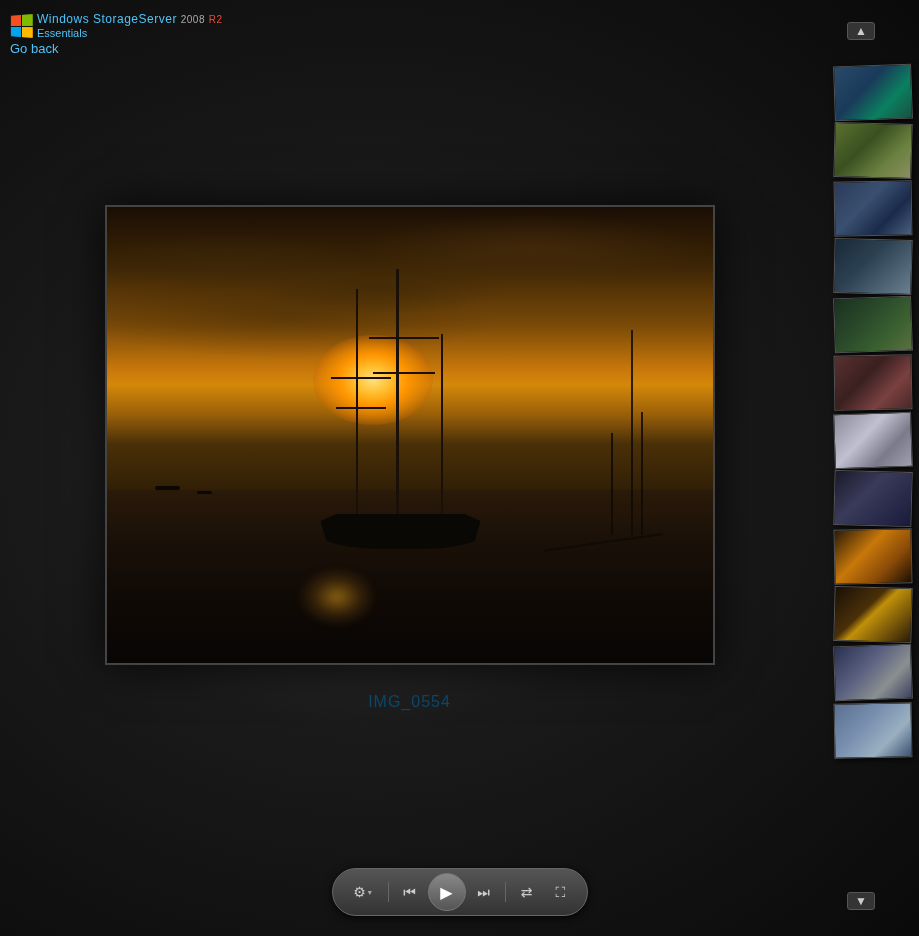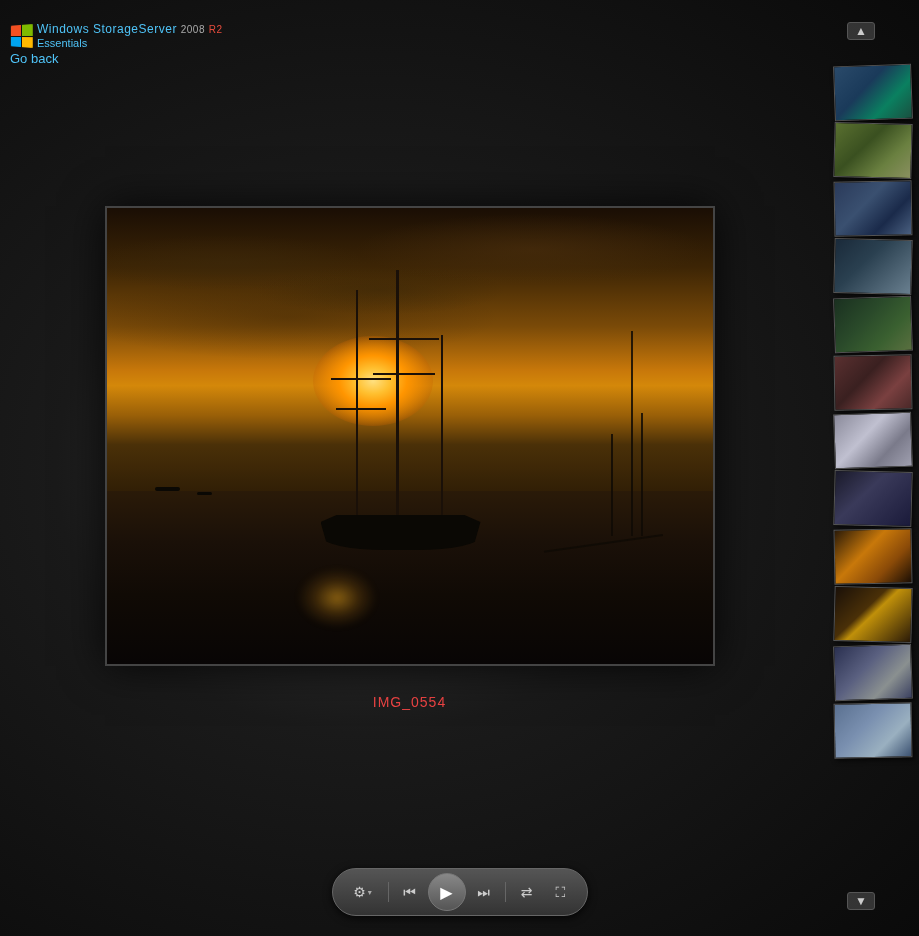--- a/index.html
+++ b/index.html
@@ -10,21 +10,21 @@
       background: radial-gradient(ellipse at 40% 50%, #3a3a3a 0%, #1a1a1a 40%, #0a0a0a 100%);
       font-family: 'Segoe UI', Tahoma, Geneva, Verdana, sans-serif;
       overflow: hidden;
       color: #fff;
       position: relative;
     }
 
     
     .header {
       position: absolute;
-      top: 16px;
+      top: 6px;
       left: 0;
       width: 100%;
       padding: 6px 10px;
       display: flex;
       align-items: center;
       gap: 10px;
     }
 
     .logo-area {
       display: flex;
@@ -246,22 +246,22 @@
 
     
     .boat-small {
       position: absolute;
       background: #0a0804;
       border-radius: 2px;
     }
 
     .photo-caption {
       margin-top: 28px;
-      color: #ef4444;
-      font-size: 14px;
+      color: #0c4a6e;
+      font-size: 16px;
       letter-spacing: 1px;
     }
 
     
     .thumbnail-strip {
       position: absolute;
       top: 60px;
       right: 0;
       width: 92px;
       bottom: 80px;

